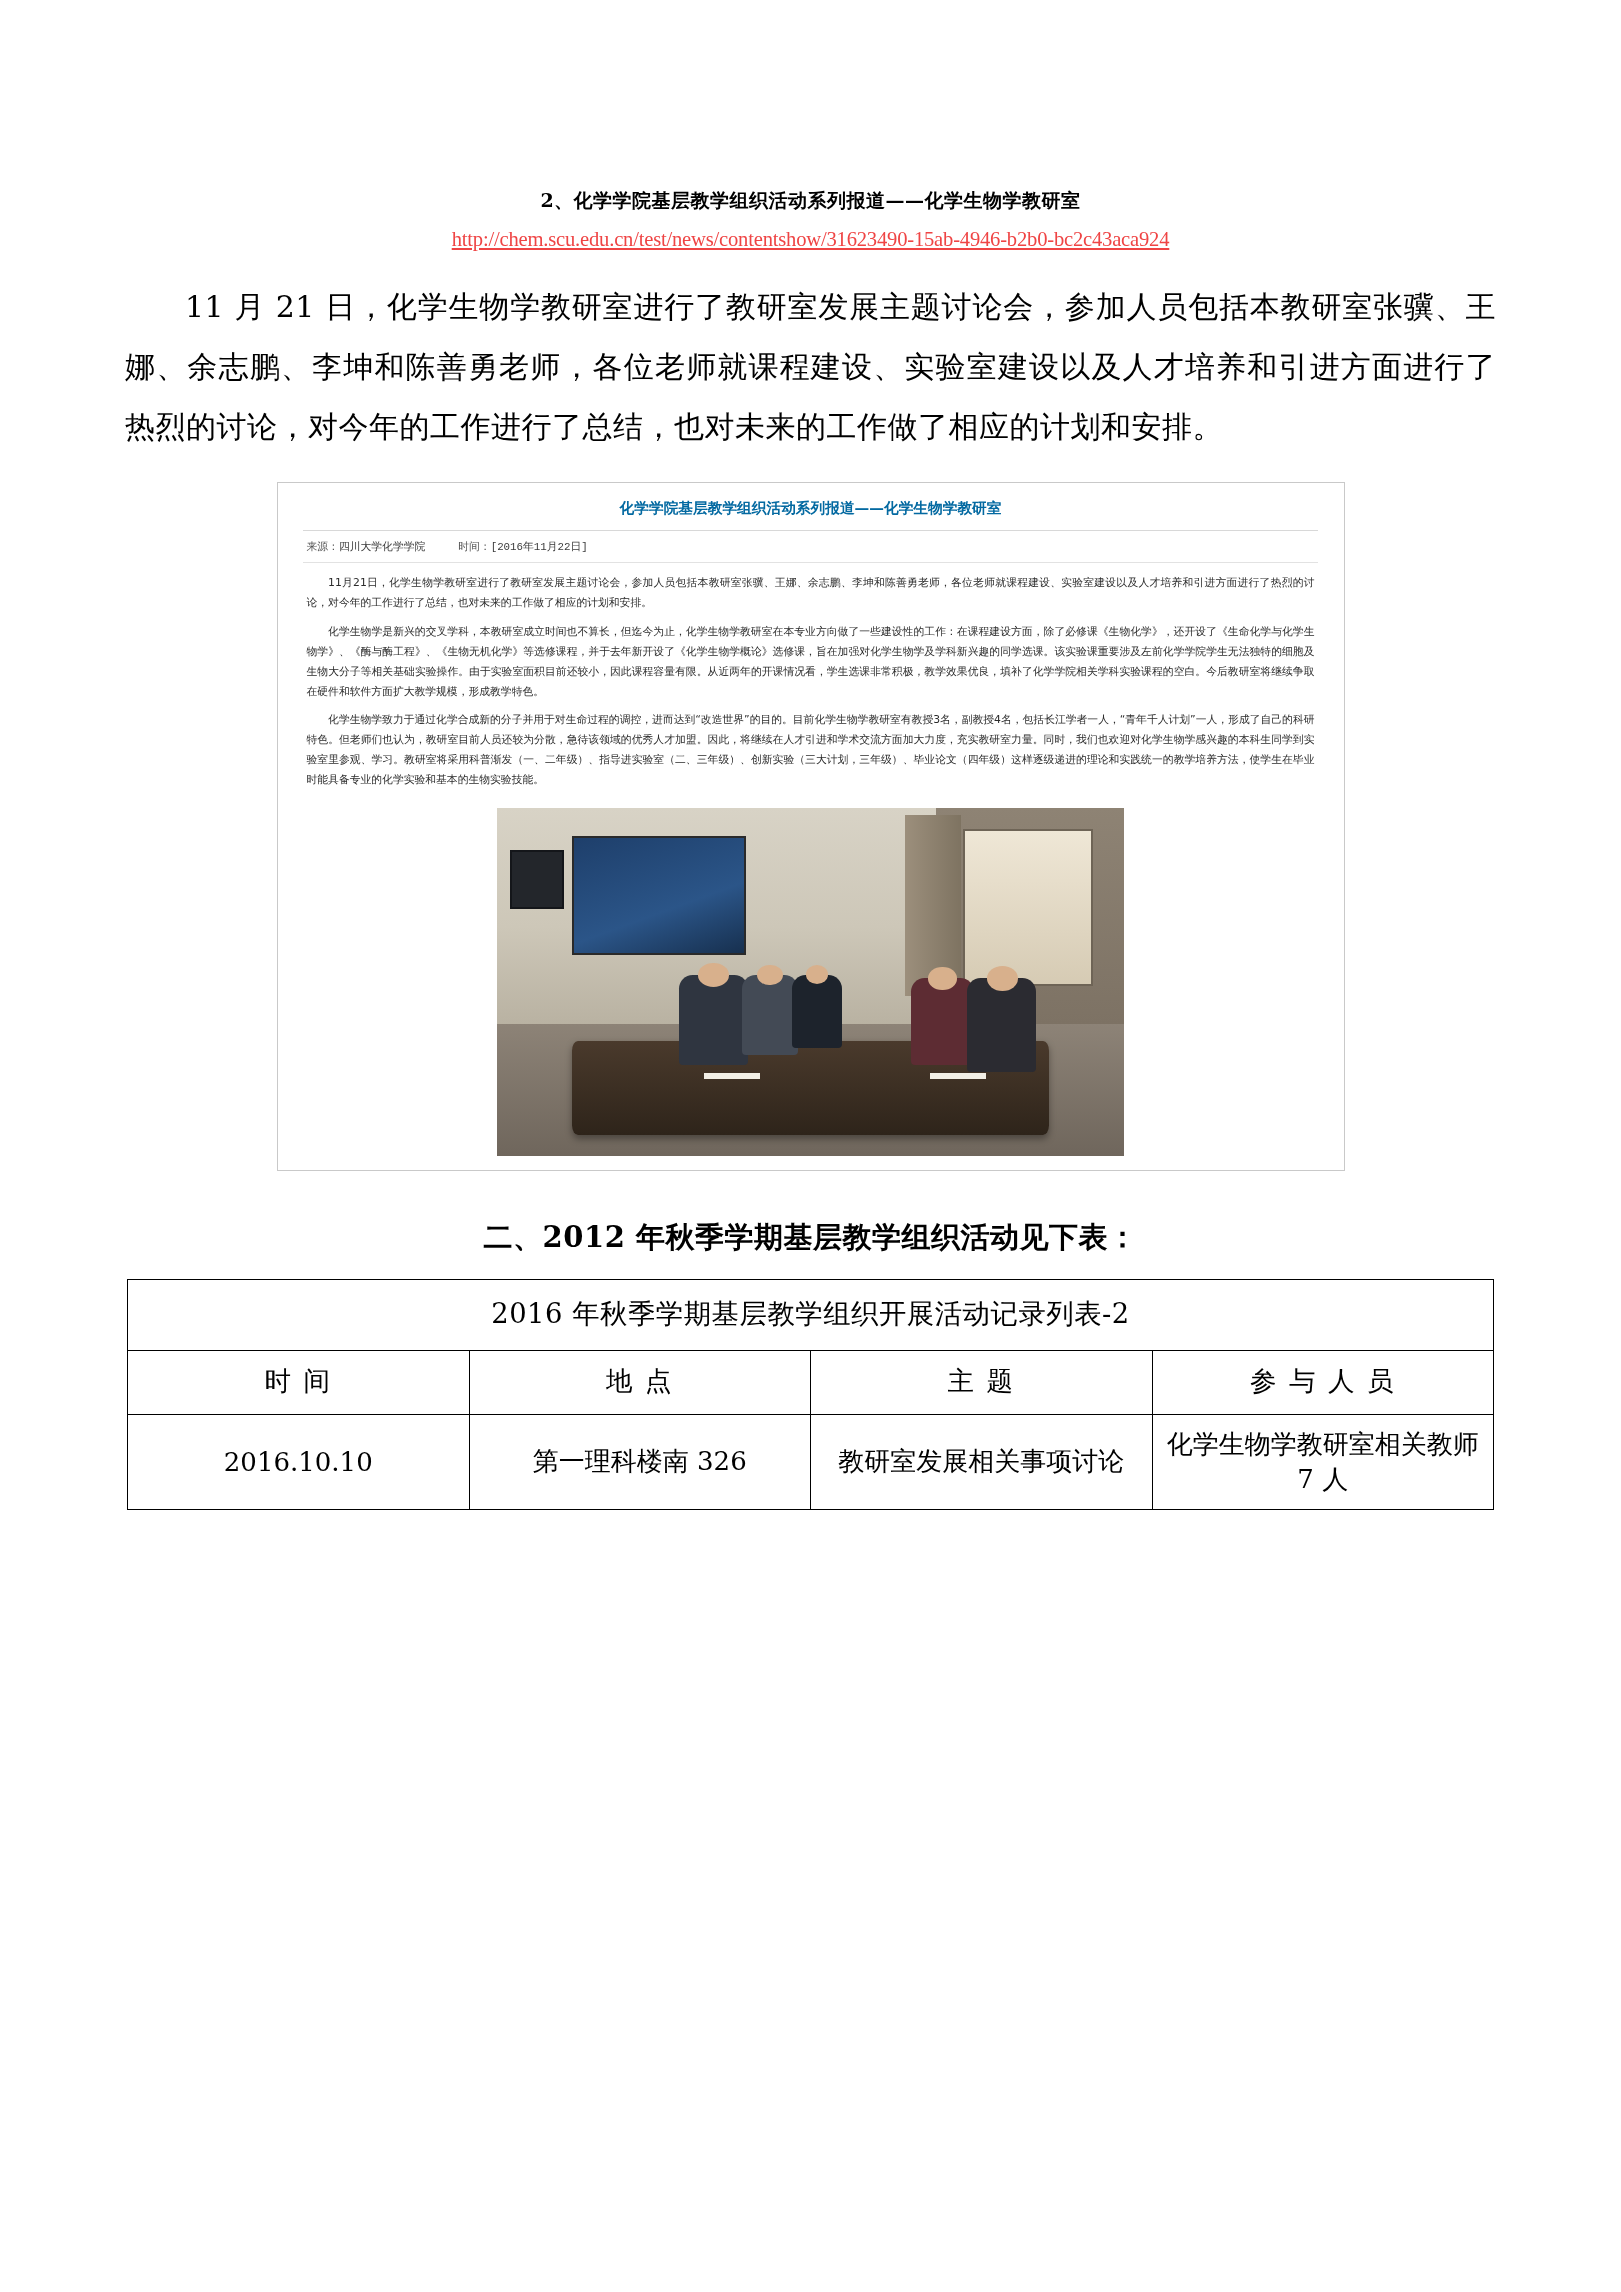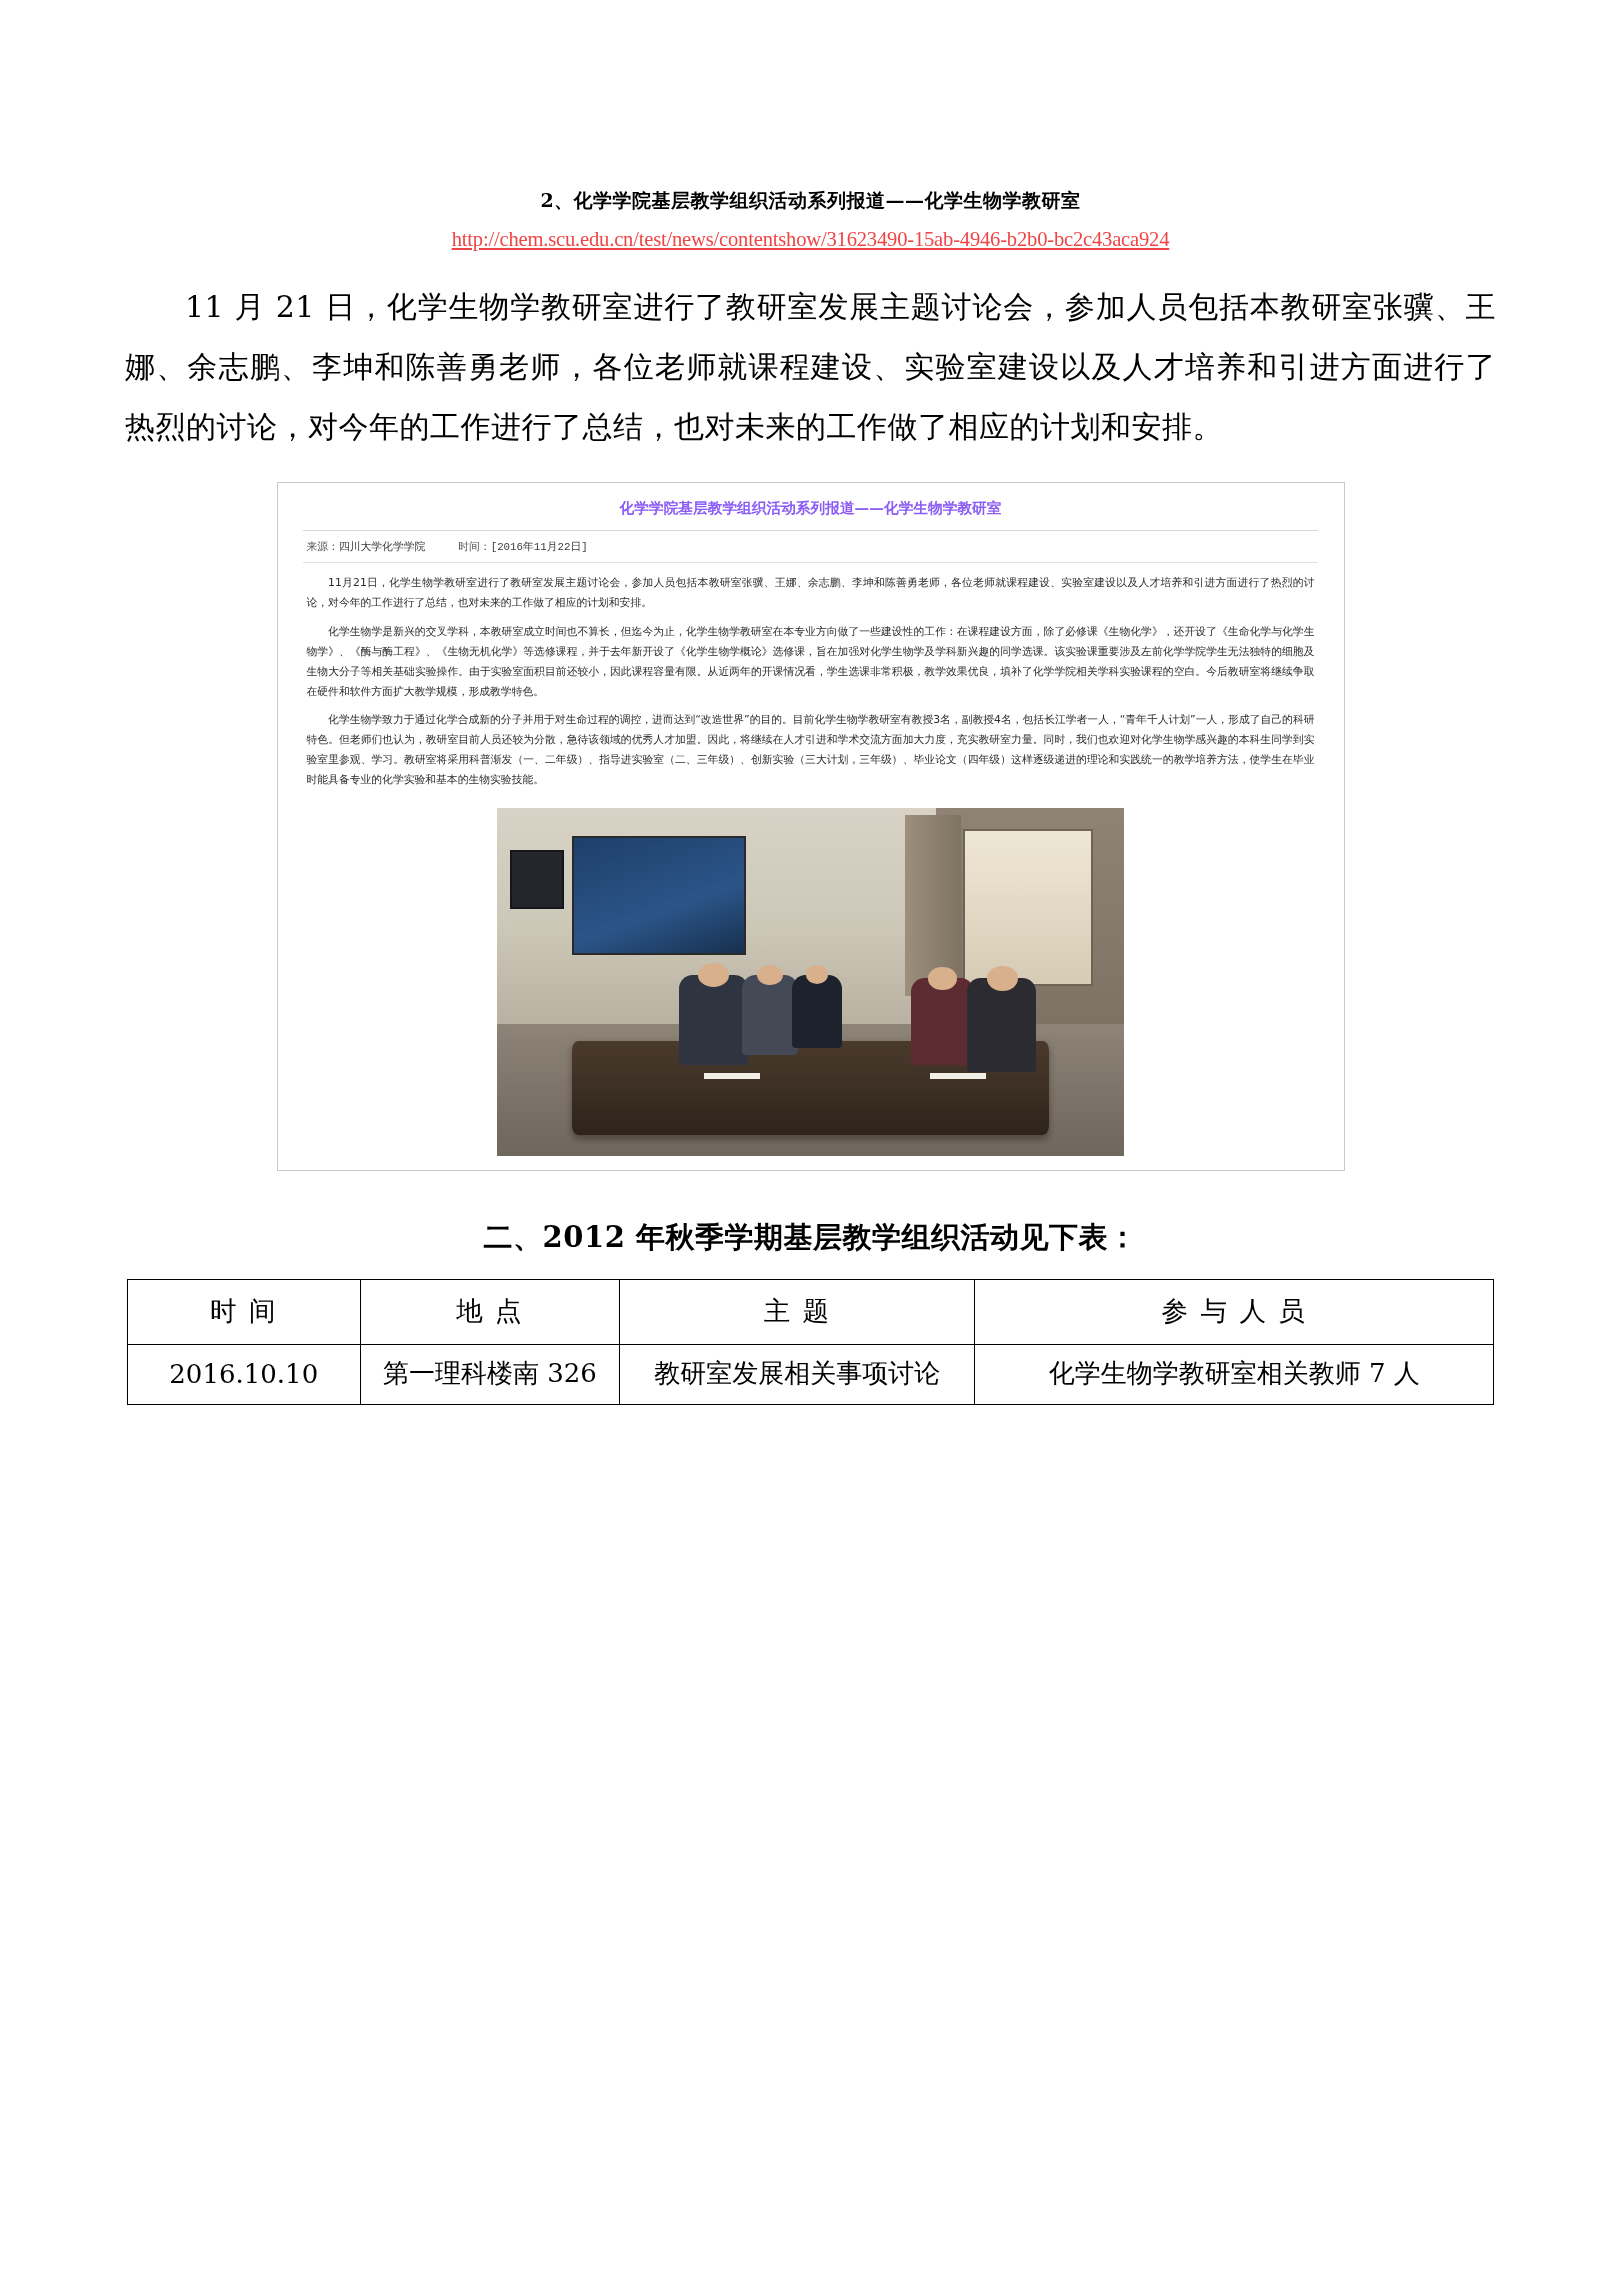--- a/index.html
+++ b/index.html
@@ -61,21 +61,21 @@
     border: 1px solid #c9c9c9;
     background: #ffffff;
     box-sizing: border-box;
     padding: 0 0 13.7px 0;
   }
   .fig-title {
     text-align: center;
     font-size: 14.7px;
     font-weight: 700;
     padding: 15.7px 29px 9.8px 29px;
-    color: #8b5cf6;
+    color: #0369a1;
     font-family: "DejaVu Sans", "Liberation Sans", sans-serif;
   }
   .fig-rule {
     height: 1px;
     background: #d8d8d8;
     margin: 2px 25.5px 0 25.5px;
   }
   .fig-meta {
     font-size: 10.8px;
     color: #3a3a3a;
@@ -257,20 +257,23 @@
         </div>
       <div class="ph-paper" style="left:33%;bottom:22%;width:9%;"></div>
       <div class="ph-paper" style="right:22%;bottom:22%;width:9%;"></div>
     </div>
   </div>
 
   <h2 class="sec-heading">二、2012 年秋季学期基层教学组织活动见下表：</h2>
 
   <table class="record">
     <tbody>
+      <tr>
+        <td class="tbl-title" colspan="4">2016 年秋季学期基层教学组织开展活动记录列表-2</td>
+      </tr>
       <tr>
         <td class="tbl-head" style="width:17%">时 间</td>
         <td class="tbl-head" style="width:19%">地 点</td>
         <td class="tbl-head" style="width:26%">主 题</td>
         <td class="tbl-head" style="width:38%">参 与 人 员</td>
       </tr>
       <tr>
         <td class="tbl-cell">2016.10.10</td>
         <td class="tbl-cell">第一理科楼南 326</td>
         <td class="tbl-cell">教研室发展相关事项讨论</td>

